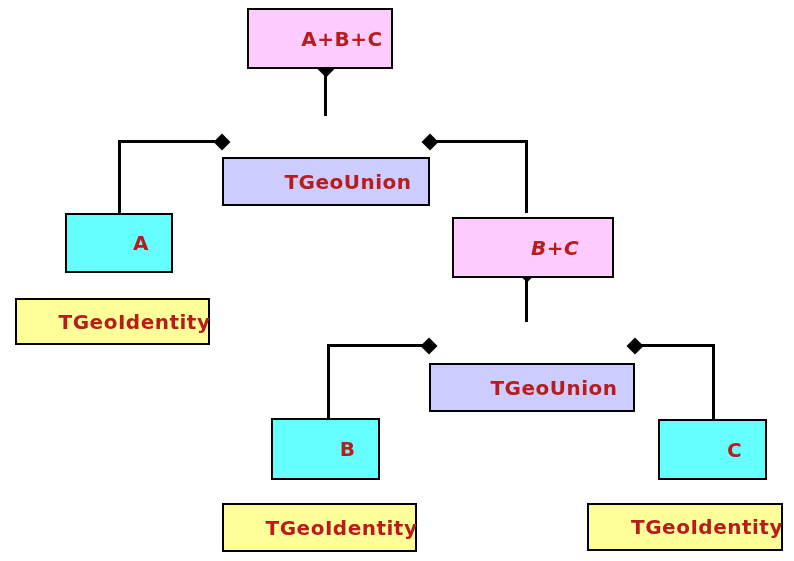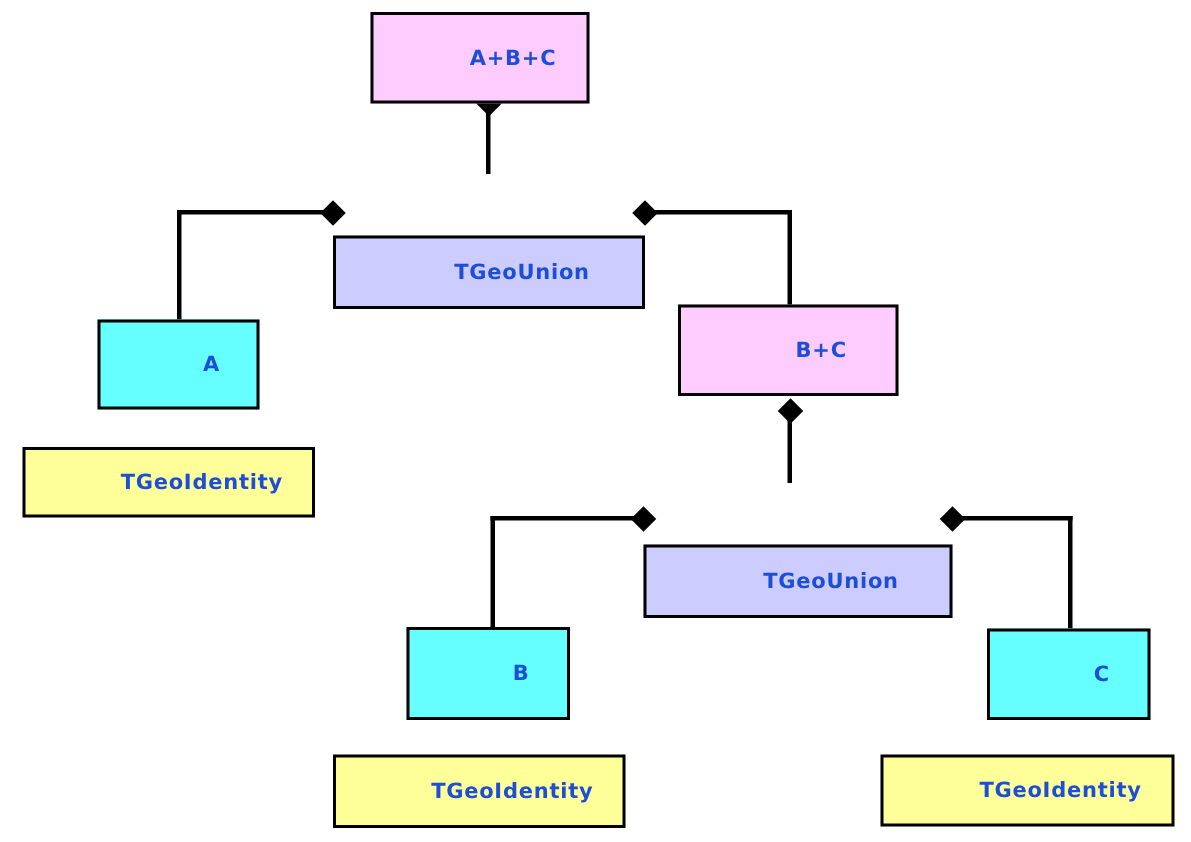--- a/index.html
+++ b/index.html
@@ -12,22 +12,22 @@
     overflow: hidden;
   }
   .node {
     position: absolute;
     box-sizing: border-box;
     border: 2px solid #000000;
     display: flex;
     align-items: center;
     justify-content: center;
     font-weight: bold;
-    font-size: 14px;
-    color: #1d4ed8;
+    font-size: 20px;
+    color: #b91c1c;
     letter-spacing: 0.5px;
     padding-left: 44px;
   }
   .pink     { background: #FFCCFF; }
   .lavender { background: #CCCCFF; margin-top: 41px; }
   .cyan     { background: #66FFFF; }
   .yellow   { background: #FFFF99; text-align: center; }
 
   .hline, .vline {
     position: absolute;
@@ -38,21 +38,21 @@
     width: 12px;
     height: 12px;
     background: #000000;
     transform: rotate(45deg);
   }
 
   
   #n-abc        { left: 247px; top:   8px; width: 146px; height: 61px; }
   #n-union1     { left: 222px; top: 116px; width: 208px; height: 49px; }
   #n-a          { left:  65px; top: 213px; width: 108px; height: 60px; }
-  #n-bc         { left: 452px; top: 203px; width: 147px; height: 61px; }
+  #n-bc         { left: 452px; top: 217px; width: 162px; height: 61px; font-style: italic; }
   #n-identity-a { left:  15px; top: 298px; width: 195px; height: 47px; }
   #n-union2     { left: 429px; top: 322px; width: 206px; height: 49px; }
   #n-b          { left: 271px; top: 418px; width: 109px; height: 62px; }
   #n-c          { left: 658px; top: 419px; width: 109px; height: 61px; }
   #n-identity-b { left: 222px; top: 503px; width: 195px; height: 49px; }
   #n-identity-c { left: 587px; top: 503px; width: 196px; height: 48px; }
 
   
   #e-abc-union1        { left: 324px; top:  69px; width:   3px; height: 47px; }
   #e-union1-a-h        { left: 118px; top: 140px; width: 104px; height:  3px; }

